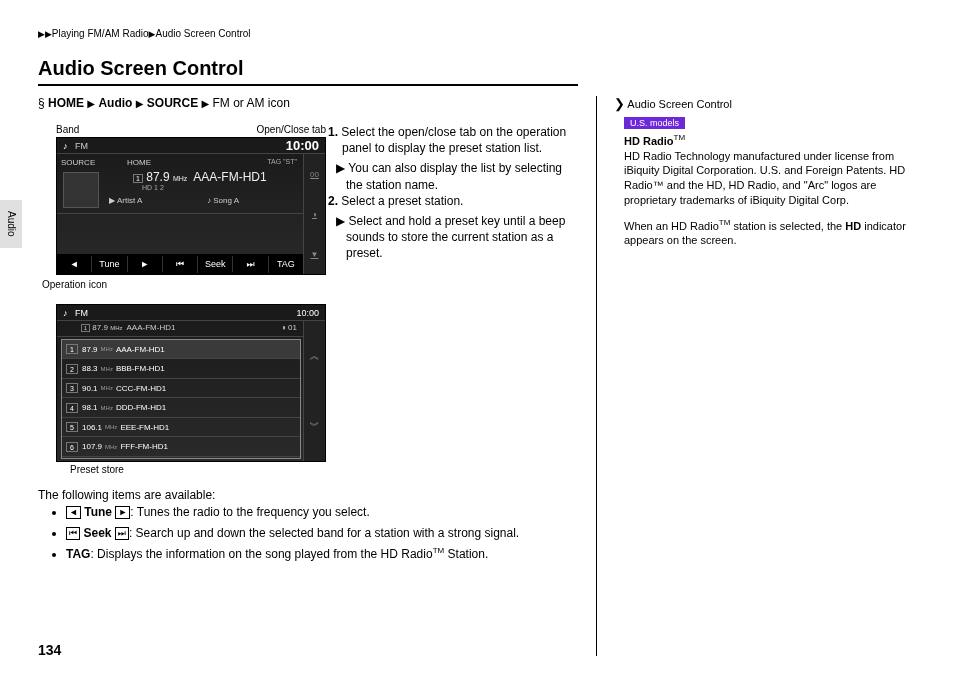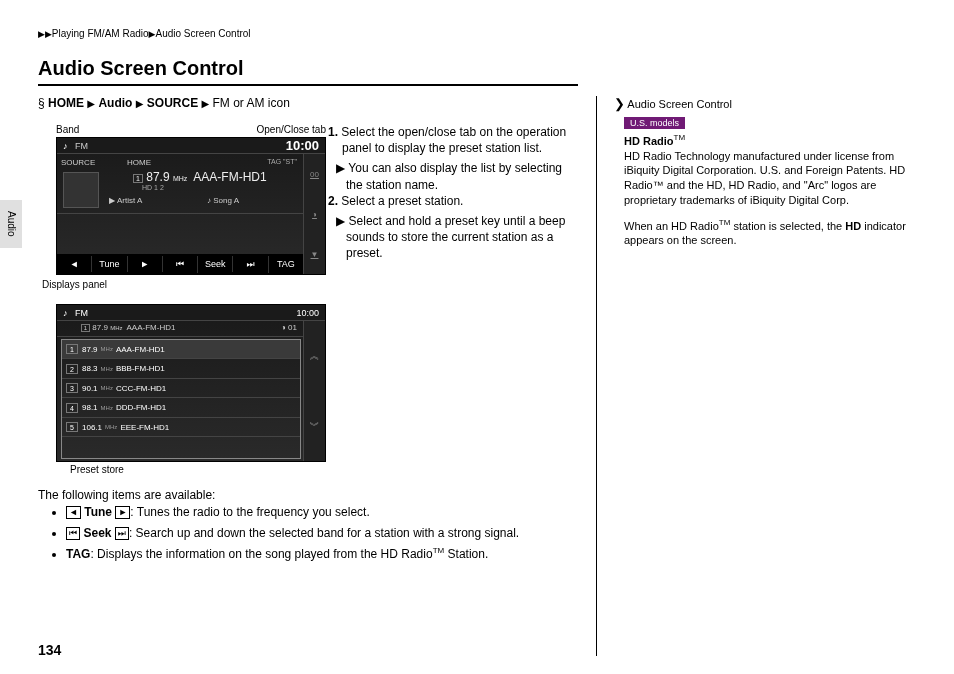--- a/index.html
+++ b/index.html
@@ -96,21 +96,21 @@
   .available li { margin-bottom: 4px; padding-left: 0; }
   .iconbox { display:inline-block; border:1px solid #000; font-size:9px; padding:0 2px; line-height:11px; vertical-align:middle;}
 
   .side-tab { position:absolute; left:0; top:200px; width:22px; height:48px; background:#e0e0e0; display:flex; align-items:center; justify-content:center;}
   .side-tab span { writing-mode: vertical-rl; font-size:10px; }
 
   .page-num { position:absolute; left:38px; bottom:16px; font-size:14px; font-weight:bold; }
 
   .sidebar-heading { font-size:11px; margin-bottom:4px; }
   .sidebar-heading .marker{ font-size:13px; }
-  .badge { display:inline-block; background:#701a75; color:#fff; font-size:9px; padding:1px 6px; margin-bottom:4px;}
+  .badge { display:inline-block; background:#6d28d9; color:#fff; font-size:9px; padding:1px 6px; margin-bottom:4px;}
   .side-text { font-size:11px; line-height:1.35; }
   .side-text p { margin-bottom: 10px; }
   .tm{font-size:8px; vertical-align: super;}
   .indented-block { padding-left:10px; }
   
   .callout-op { font-size:10px; margin:4px 0 0 4px;}
   .callout-preset { font-size:10px; margin:2px 0 0 32px;}
 </style>
 </head>
 <body>
@@ -160,21 +160,21 @@
           <div class="bottombar">
             <div class="cell">◄</div>
             <div class="cell">Tune</div>
             <div class="cell">►</div>
             <div class="cell">⏮</div>
             <div class="cell">Seek</div>
             <div class="cell">⏭</div>
             <div class="cell">TAG</div>
           </div>
         </div>
-        <div class="callout-op">Displays panel</div>
+        <div class="callout-op">Operation icon</div>
 
         <div class="screen2">
           <div class="topbar">
             <span>♪ &nbsp; <span class="band">FM</span></span>
             <span class="clock">10:00</span>
           </div>
           <div class="nowplaying">
             &nbsp;&nbsp;&nbsp;&nbsp;&nbsp;&nbsp;&nbsp;&nbsp;<span style="border:1px solid #777; font-size:6px; padding:0 2px;">1</span> <span>87.9</span> <span style="font-size:6px">MHz</span>&nbsp; <span>AAA-FM-HD1</span>
             <span class="right">◑ <span>01</span></span>
           </div>
@@ -205,20 +205,26 @@
                 <span class="num">4</span>
                 <span>98.1</span>
                 <span class="mhz">MHz</span>
                 <span>DDD-FM-HD1</span>
               </div>
             <div class="preset-row">
                 <span class="num">5</span>
                 <span>106.1</span>
                 <span class="mhz">MHz</span>
                 <span>EEE-FM-HD1</span>
+              </div>
+            <div class="preset-row">
+                <span class="num">6</span>
+                <span>107.9</span>
+                <span class="mhz">MHz</span>
+                <span>FFF-FM-HD1</span>
               </div>
           </div>
         </div>
         <div class="callout-preset">Preset store</div>
       </div>
 
       <div class="instructions">
         <ol>
           <li><b>1.</b> <span>Select the open/close tab on the operation panel to display the preset station list.</span></li>
           <div class="sub">▶ <span>You can also display the list by selecting the station name.</span></div>

